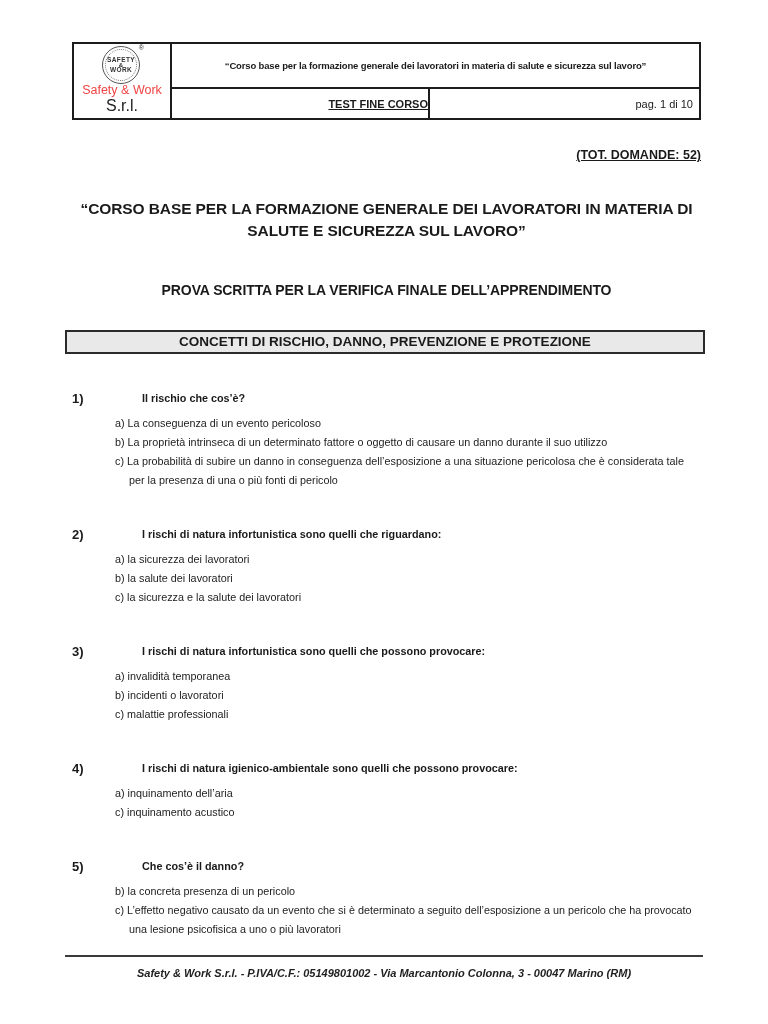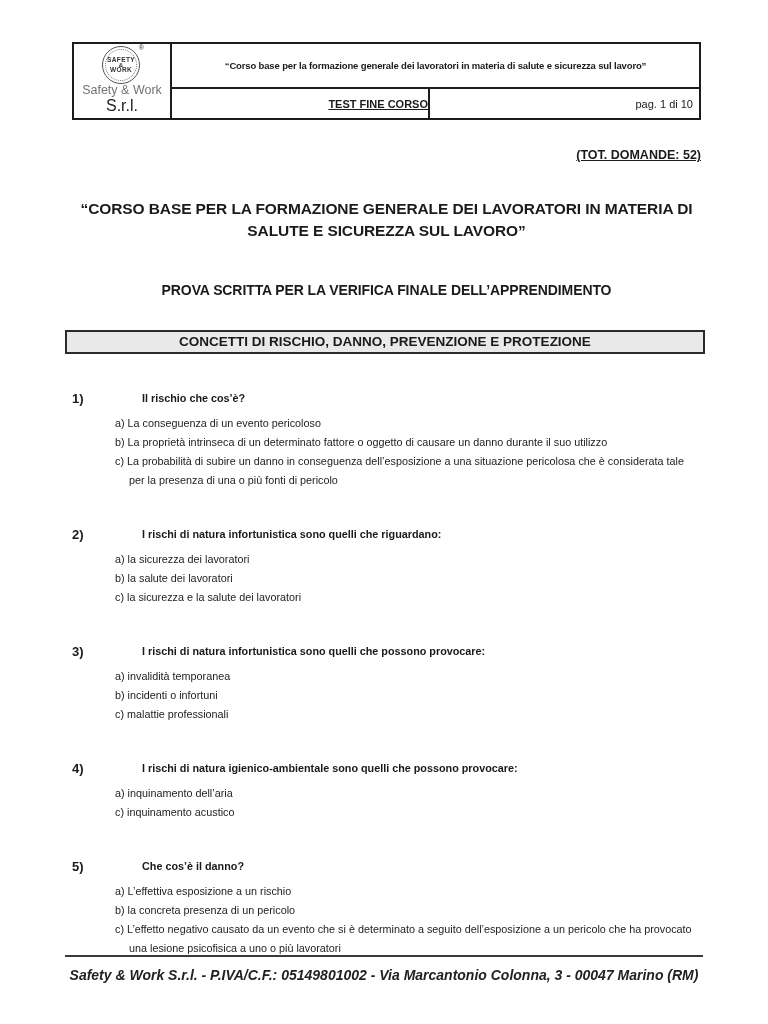--- a/index.html
+++ b/index.html
@@ -41,21 +41,21 @@
     align-items: center; justify-content: center;
     line-height: 1;
   }
   .logo-circle::before {
     content: ""; position: absolute; inset: 2px;
     border: 1px dotted #777; border-radius: 50%;
   }
   .logo-word { font-size: 6.5px; font-weight: bold; letter-spacing: .4px; color: #333; }
   .logo-amp  { font-size: 6px; font-weight: bold; color: #333; margin: -1px 0; }
   .logo-reg  { position: absolute; right: 0; top: -2px; font-size: 7px; color: #333; }
-  .company-name { margin-top: 2px; font-size: 12.5px; color: #737373; text-align: center; line-height: 1.15; }
+  .company-name { margin-top: 2px; font-size: 12.5px; color: #ef4444; text-align: center; line-height: 1.15; }
   .company-suffix { font-size: 16px; color: #222; text-align: center; }
 
   .hdr-title {
     grid-column: 2 / 4;
     border-bottom: 2px solid #1c1c1c;
     display: flex; align-items: center; justify-content: center;
     font-weight: bold; font-size: 9.5px; letter-spacing: -0.15px;
     white-space: nowrap; overflow: hidden;
     padding: 0 4px;
   }
@@ -115,21 +115,21 @@
     color: #222;
   }
 
   
   .footer {
     position: absolute;
     left: 65px; right: 65px; top: 955px;
     border-top: 2px solid #3a3a3a;
     padding-top: 10px;
     text-align: center;
-    font-size: 14px;
+    font-size: 11px;
     font-weight: bold;
     font-style: italic;
     color: #222;
   }
 </style>
 </head>
 <body>
 
 <div class="page">
   <div class="content">
@@ -177,39 +177,38 @@
         <div class="opt">b) la salute dei lavoratori</div>
         <div class="opt">c) la sicurezza e la salute dei lavoratori</div>
       </div>
     </div>
 
     <div class="question">
       <div class="qnum">3)</div>
       <div class="qbody">
         <div class="qtext">I rischi di natura infortunistica sono quelli che possono provocare:</div>
         <div class="opt">a) invalidità temporanea</div>
-        <div class="opt">b) incidenti o infortuni</div>
+        <div class="opt">b) incidenti o lavoratori</div>
         <div class="opt">c) malattie professionali</div>
       </div>
     </div>
 
     <div class="question">
       <div class="qnum">4)</div>
       <div class="qbody">
         <div class="qtext">I rischi di natura igienico-ambientale sono quelli che possono provocare:</div>
         <div class="opt">a) inquinamento dell’aria</div>
         <div class="opt">c) inquinamento acustico</div>
       </div>
     </div>
 
     <div class="question">
       <div class="qnum">5)</div>
       <div class="qbody">
         <div class="qtext">Che cos’è il danno?</div>
-        <div class="opt">a) L’effettiva esposizione a un rischio</div>
         <div class="opt">b) la concreta presenza di un pericolo</div>
         <div class="opt">c) L’effetto negativo causato da un evento che si è determinato a seguito dell’esposizione a un pericolo che ha provocato una lesione psicofisica a uno o più lavoratori</div>
       </div>
     </div>
 
   </div>
 
   <div class="footer">Safety &amp; Work S.r.l. - P.IVA/C.F.: 05149801002 - Via Marcantonio Colonna, 3 - 00047 Marino (RM)</div>
 </div>
 

